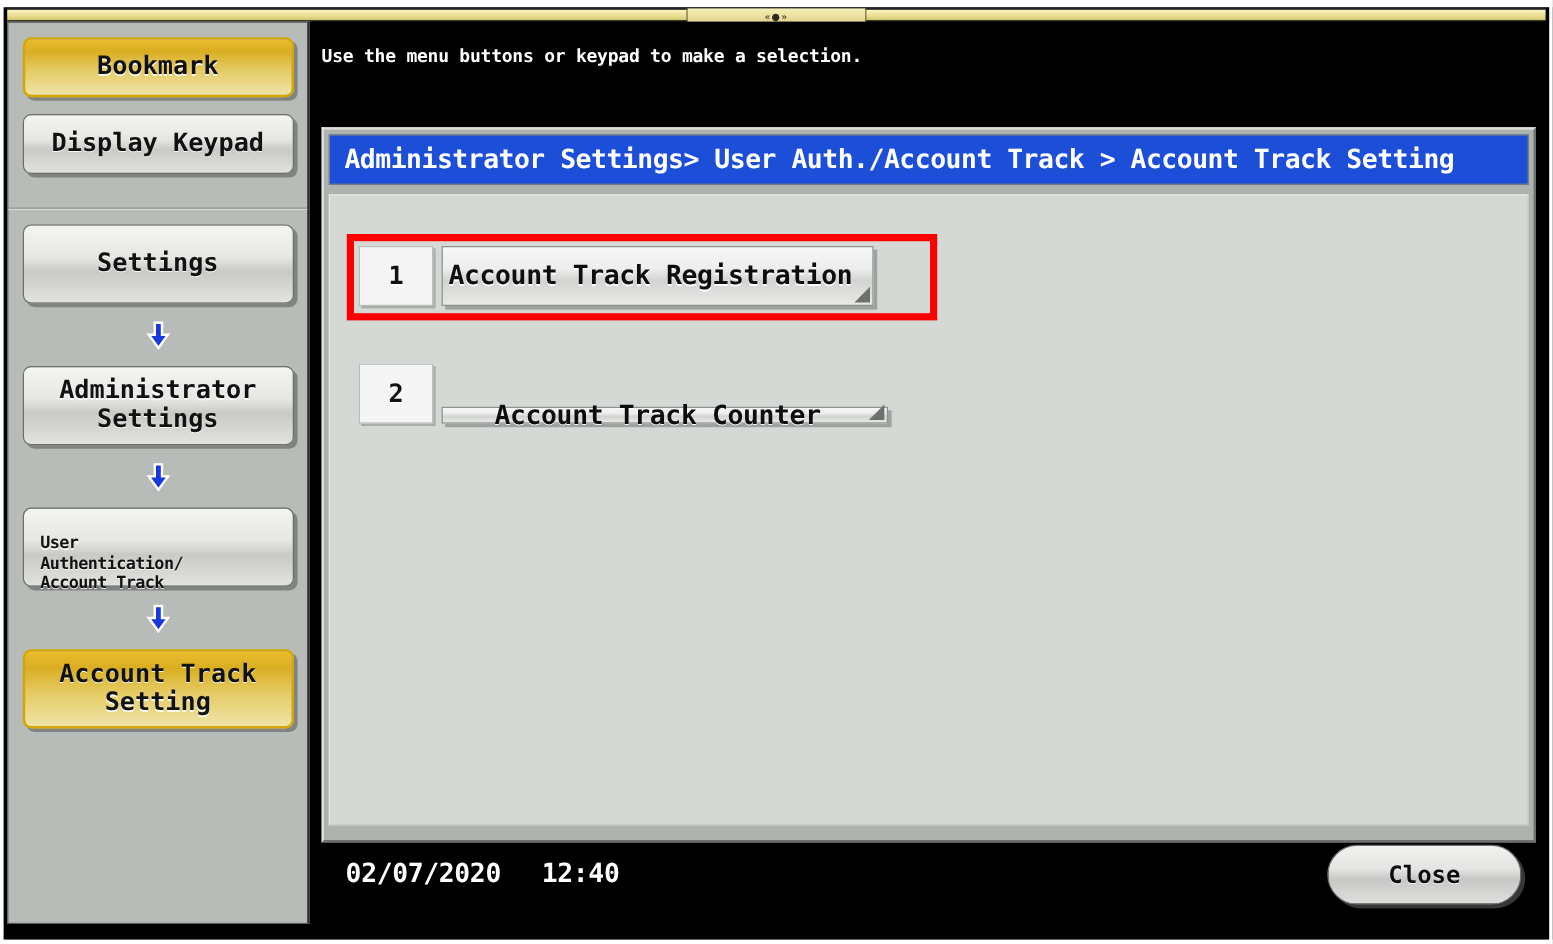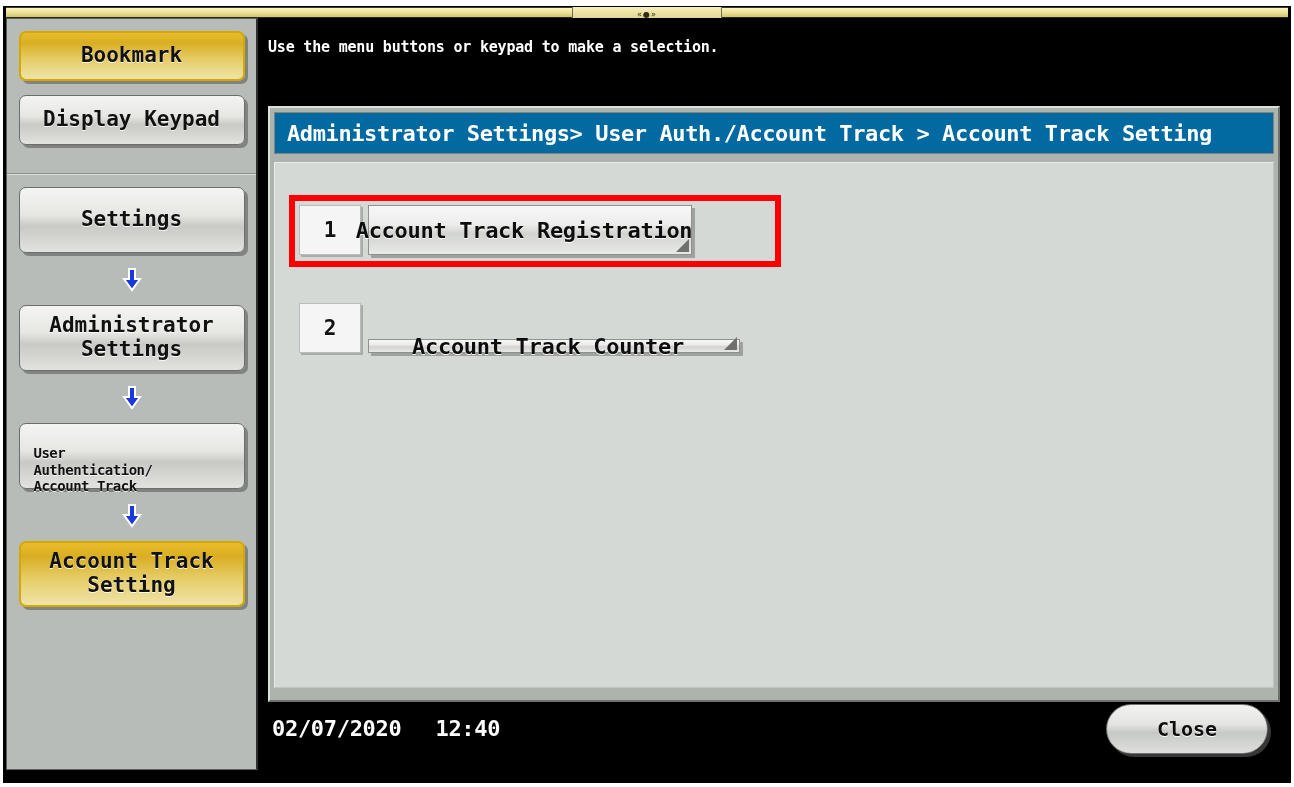--- a/index.html
+++ b/index.html
@@ -138,21 +138,21 @@
     width: 1012px; height: 596px;
     background: #aeb3ae;
     border: 2px solid #6e726e;
     border-top-color: #dcdfdc;
     border-left-color: #dcdfdc;
     padding: 4px;
   }
 
   #breadcrumb {
     height: 42px;
-    background: #0369a1;
+    background: #1d4ed8;
     border: 1px solid #7f837f;
     color: #ffffff;
     font-size: 22px;
     font-weight: bold;
     line-height: 42px;
     padding-left: 12px;
     letter-spacing: -0.4px;
     white-space: nowrap;
     overflow: hidden;
   }
@@ -204,40 +204,40 @@
     text-shadow: 0 1px 0 rgba(255,255,255,0.9);
     white-space: nowrap;
     cursor: pointer;
   }
   .menu-btn .corner {
     position:absolute; right:2px; bottom:2px;
     width:0; height:0;
     border-left: 13px solid transparent;
     border-bottom: 13px solid #6d706d;
   }
-  .btn-w1 { width: 324px; }
+  .btn-w1 { width: 360px; }
   .btn-w2 { width: 372px; margin-top: 36px; }
 
   
   #highlight {
     position: absolute;
     left: 14px; top: 32px;
     width: 492px; height: 72px;
     border: 6px solid #ff0000;
     pointer-events: none;
   }
 
   
   #footer {
     position: absolute;
     left: 8px; bottom: 10px;
     width: 1010px; height: 58px;
   }
   #datetime {
-    position:absolute; left: 4px; top: 14px;
+    position:absolute; left: 20px; top: 14px;
     color:#ffffff; font-size:22px; font-weight:bold;
     letter-spacing:-0.3px;
   }
   #datetime .tm { margin-left: 34px; }
 
   #close-btn {
     position:absolute; right: 10px; top: 2px;
     width: 162px; height: 50px;
     border: 1px solid #6e726e;
     border-radius: 26px;

